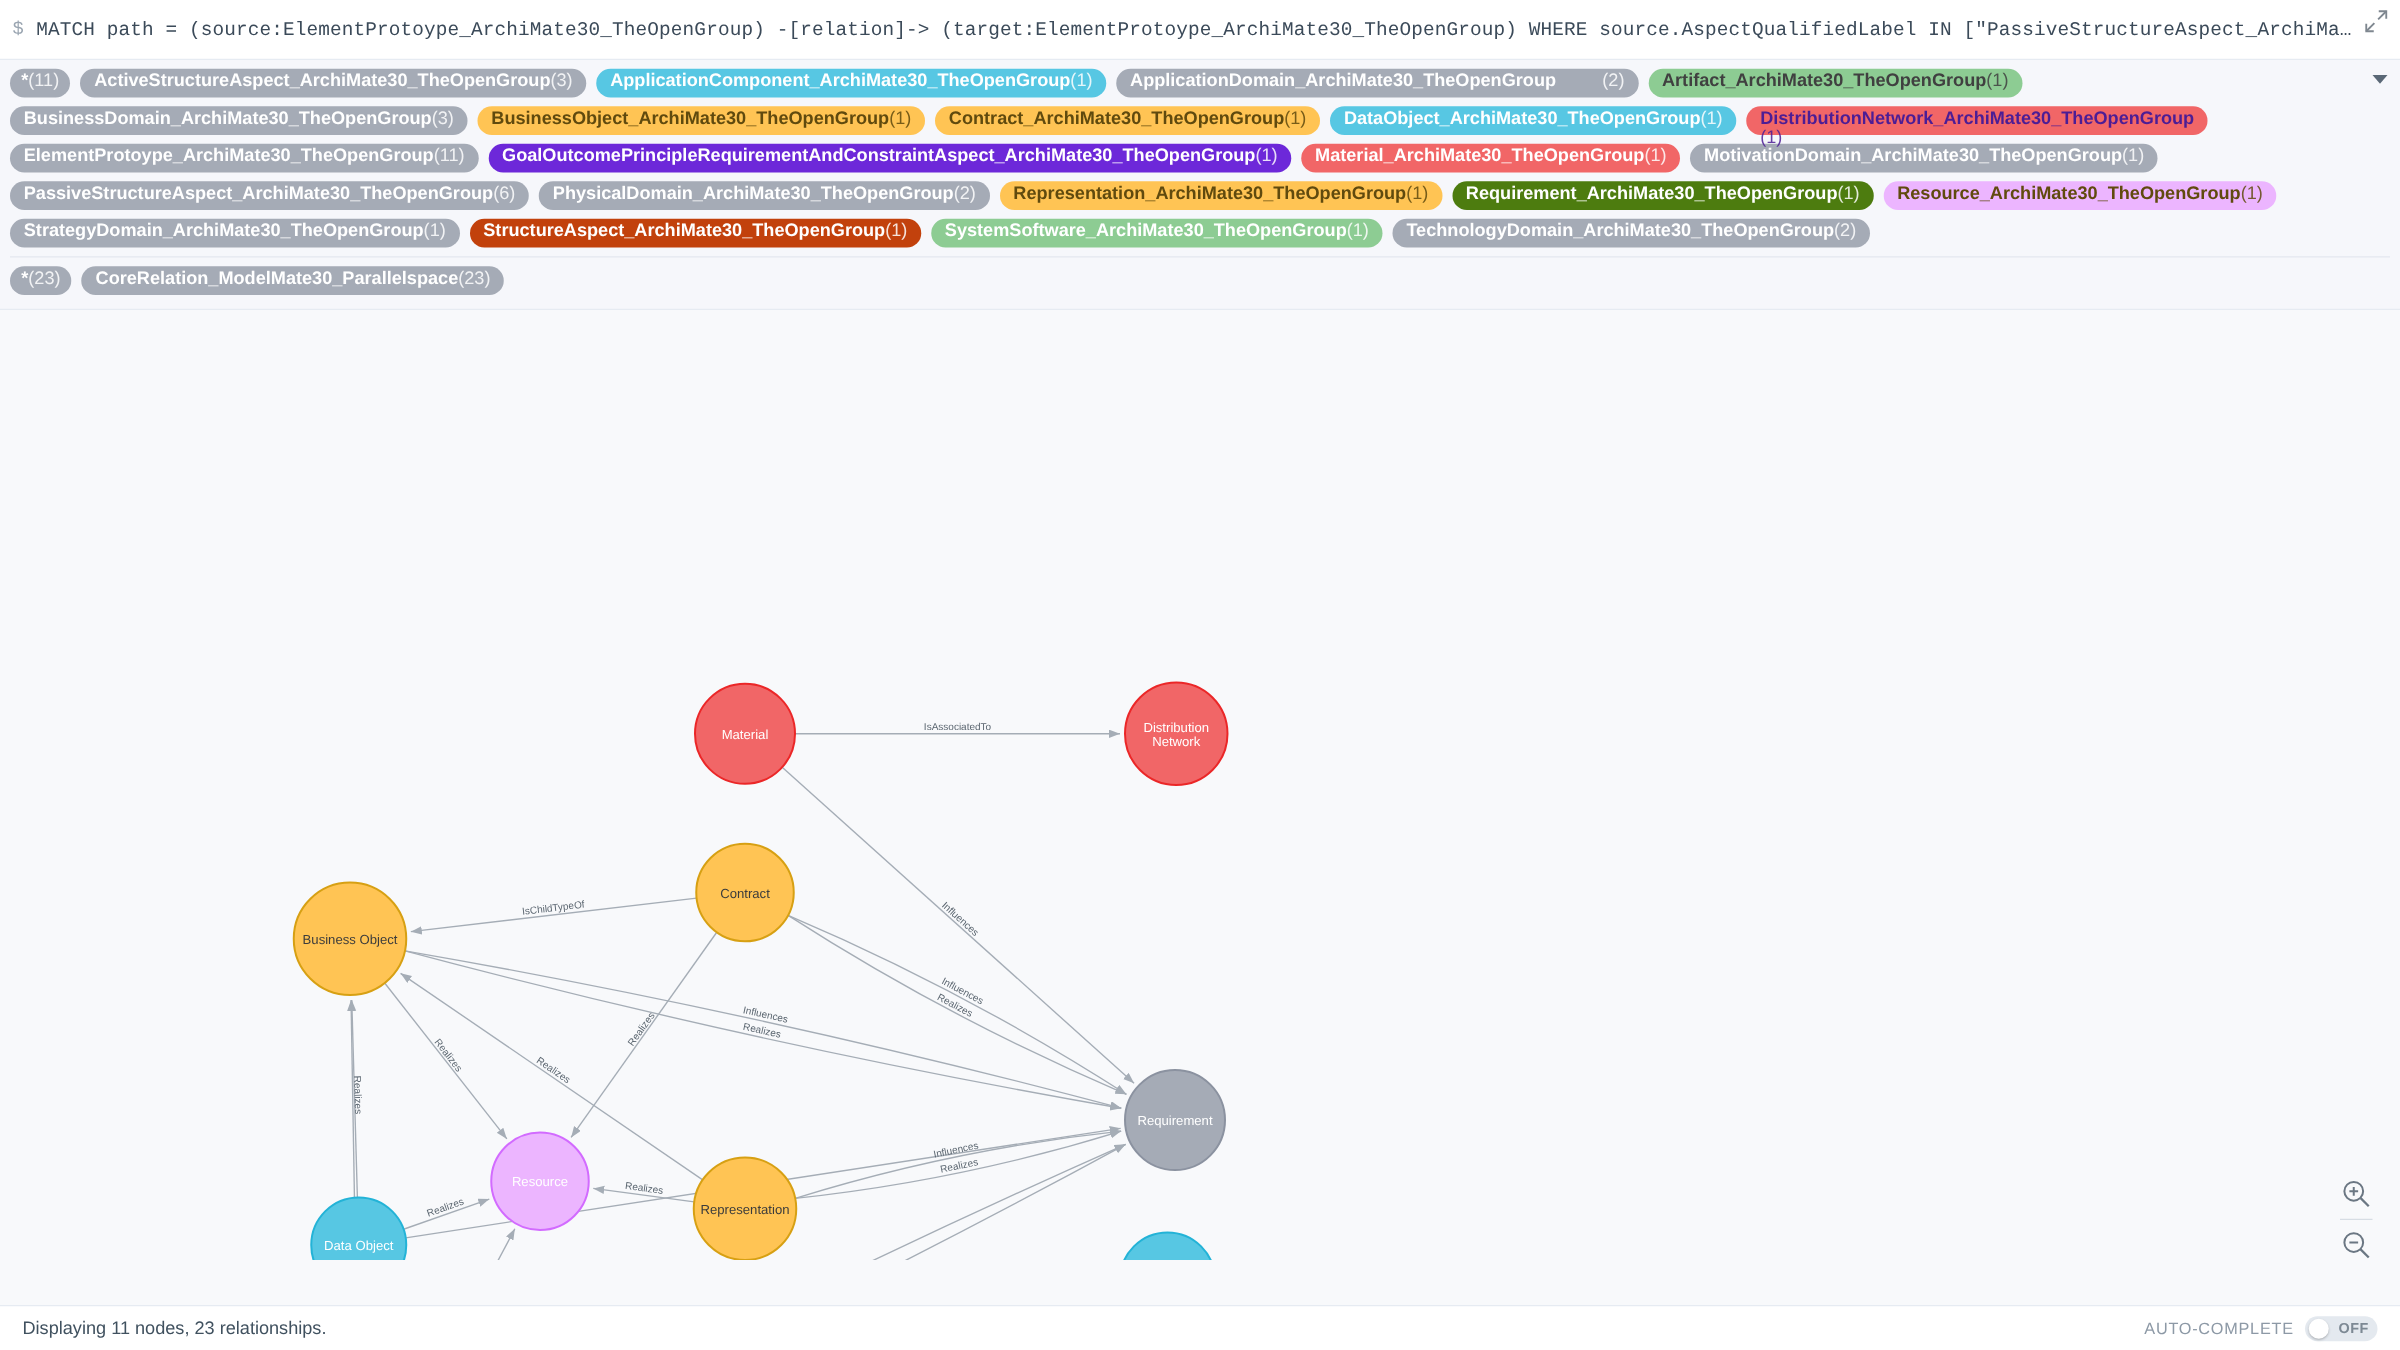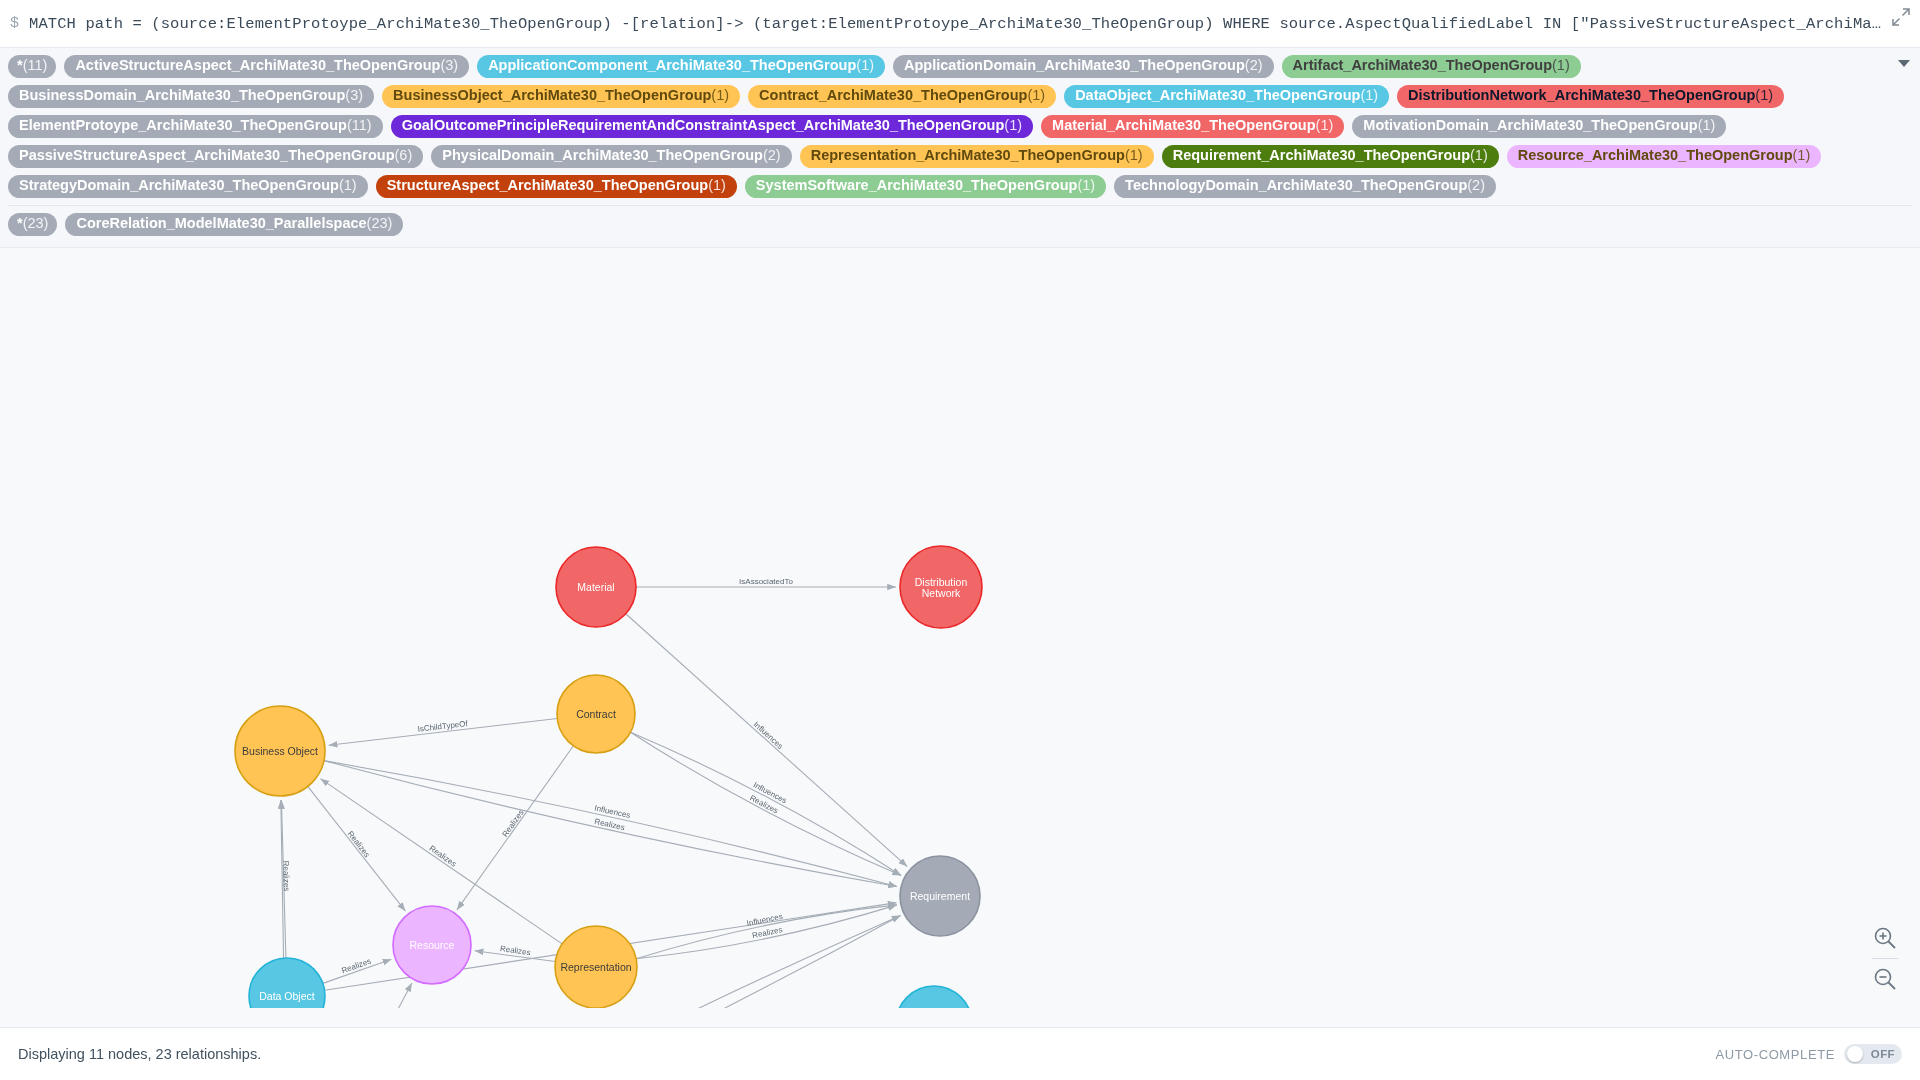--- a/index.html
+++ b/index.html
@@ -137,21 +137,21 @@
   }
   .zoom-btn {
     width: 40px; height: 40px;
     display: flex; align-items: center; justify-content: center;
     cursor: pointer;
   }
   .zoom-sep { width: 26px; height: 1px; background: #d7dde4; }
 
   
   .status-bar {
-    height: 53px;
+    height: 36px;
     background: #fff;
     border-top: 1px solid #e6ebf2;
     display: flex;
     align-items: center;
     justify-content: space-between;
     padding: 0 18px;
     flex: none;
   }
   .status-text {
     font-size: 14.5px;
@@ -218,21 +218,21 @@
             <span class="cnt">(11)</span>
           </span>
           <span class="chip" style="background: rgb(165, 171, 182); color: rgb(255, 255, 255);">
             <span>ActiveStructureAspect_ArchiMate30_TheOpenGroup</span>
             <span class="cnt">(3)</span>
           </span>
           <span class="chip" style="background: rgb(87, 199, 227); color: rgb(255, 255, 255);">
             <span>ApplicationComponent_ArchiMate30_TheOpenGroup</span>
             <span class="cnt">(1)</span>
           </span>
-          <span class="chip" style="background: rgb(165, 171, 182); color: rgb(255, 255, 255);">
+          <span class="chip" style="background: rgb(165, 171, 182); color: rgb(255, 255, 255); gap: 37px;">
             <span>ApplicationDomain_ArchiMate30_TheOpenGroup</span>
             <span class="cnt">(2)</span>
           </span>
           <span class="chip" style="background: rgb(141, 204, 147); color: #404040; text-align: center;">
             <span>Artifact_ArchiMate30_TheOpenGroup</span>
             <span class="cnt">(1)</span>
           </span>
         </div>
         <div class="chip-row">
           <span class="chip" style="background: rgb(165, 171, 182); color: rgb(255, 255, 255);">
@@ -244,21 +244,21 @@
             <span class="cnt">(1)</span>
           </span>
           <span class="chip" style="background: rgb(255, 196, 84); color: rgb(96, 74, 14);">
             <span>Contract_ArchiMate30_TheOpenGroup</span>
             <span class="cnt">(1)</span>
           </span>
           <span class="chip" style="background: rgb(87, 199, 227); color: rgb(255, 255, 255);">
             <span>DataObject_ArchiMate30_TheOpenGroup</span>
             <span class="cnt">(1)</span>
           </span>
-          <span class="chip" style="background: rgb(241, 102, 103); color: #0f172a;">
+          <span class="chip" style="background: rgb(241, 102, 103); color: #4c1d95; flex-direction: column;">
             <span>DistributionNetwork_ArchiMate30_TheOpenGroup</span>
             <span class="cnt">(1)</span>
           </span>
         </div>
         <div class="chip-row">
           <span class="chip" style="background: rgb(165, 171, 182); color: rgb(255, 255, 255);">
             <span>ElementProtoype_ArchiMate30_TheOpenGroup</span>
             <span class="cnt">(11)</span>
           </span>
           <span class="chip" style="background: #6d28d9; color: rgb(255, 255, 255);">

